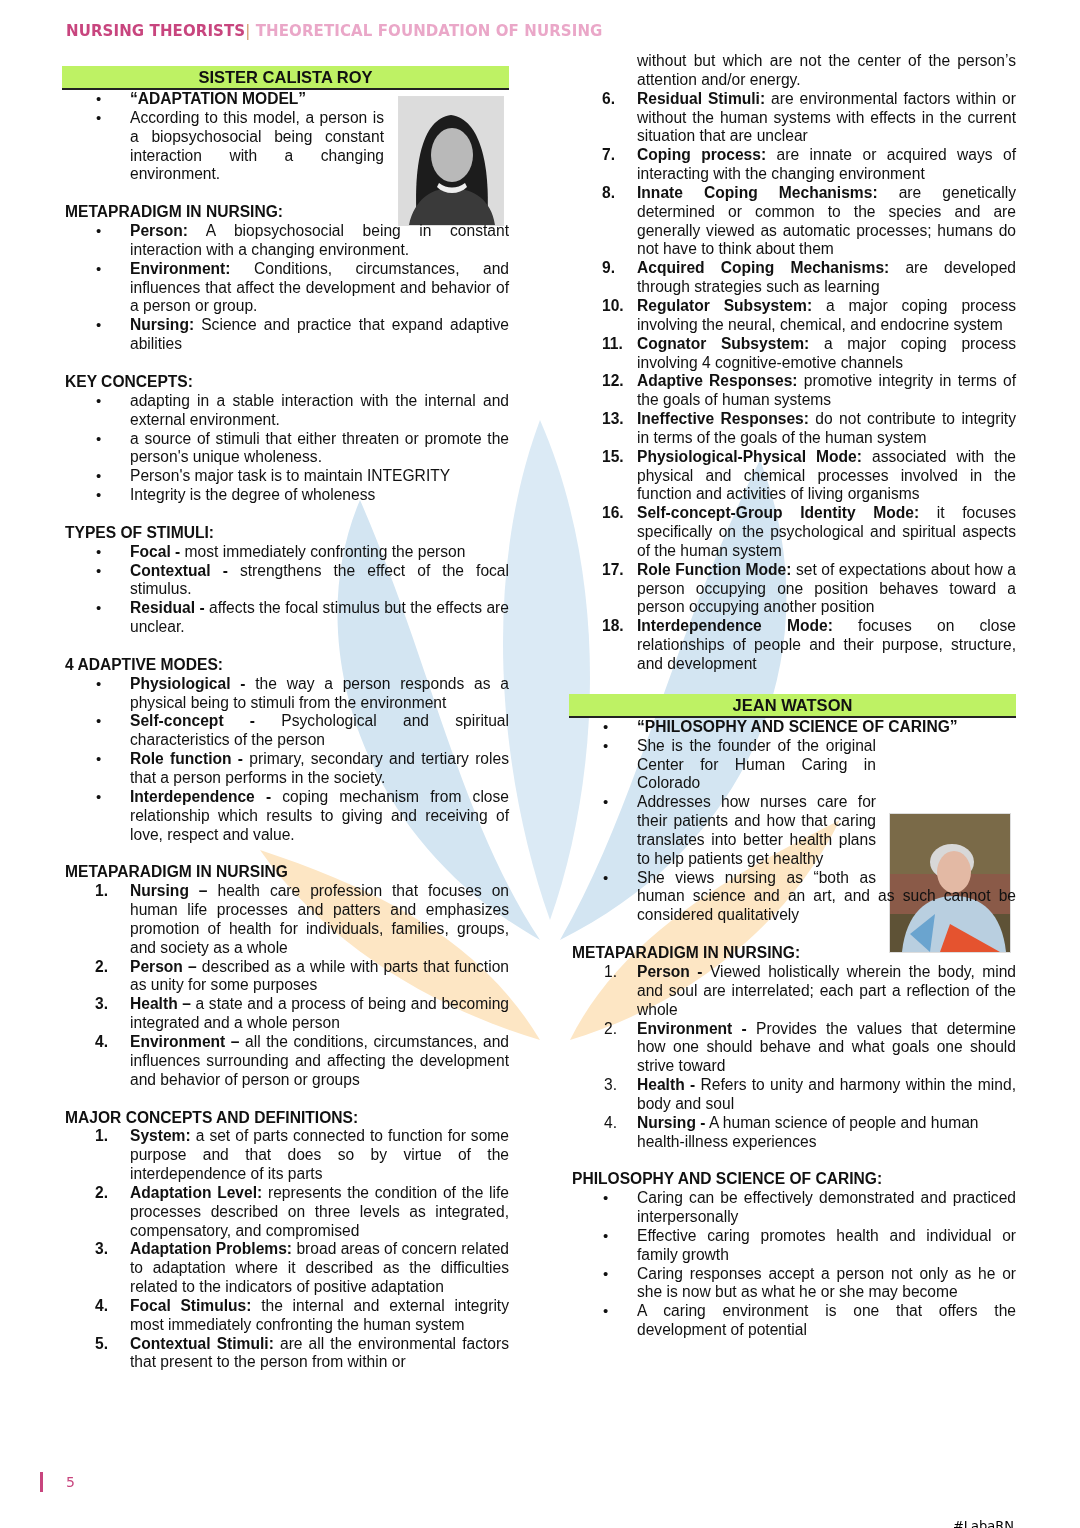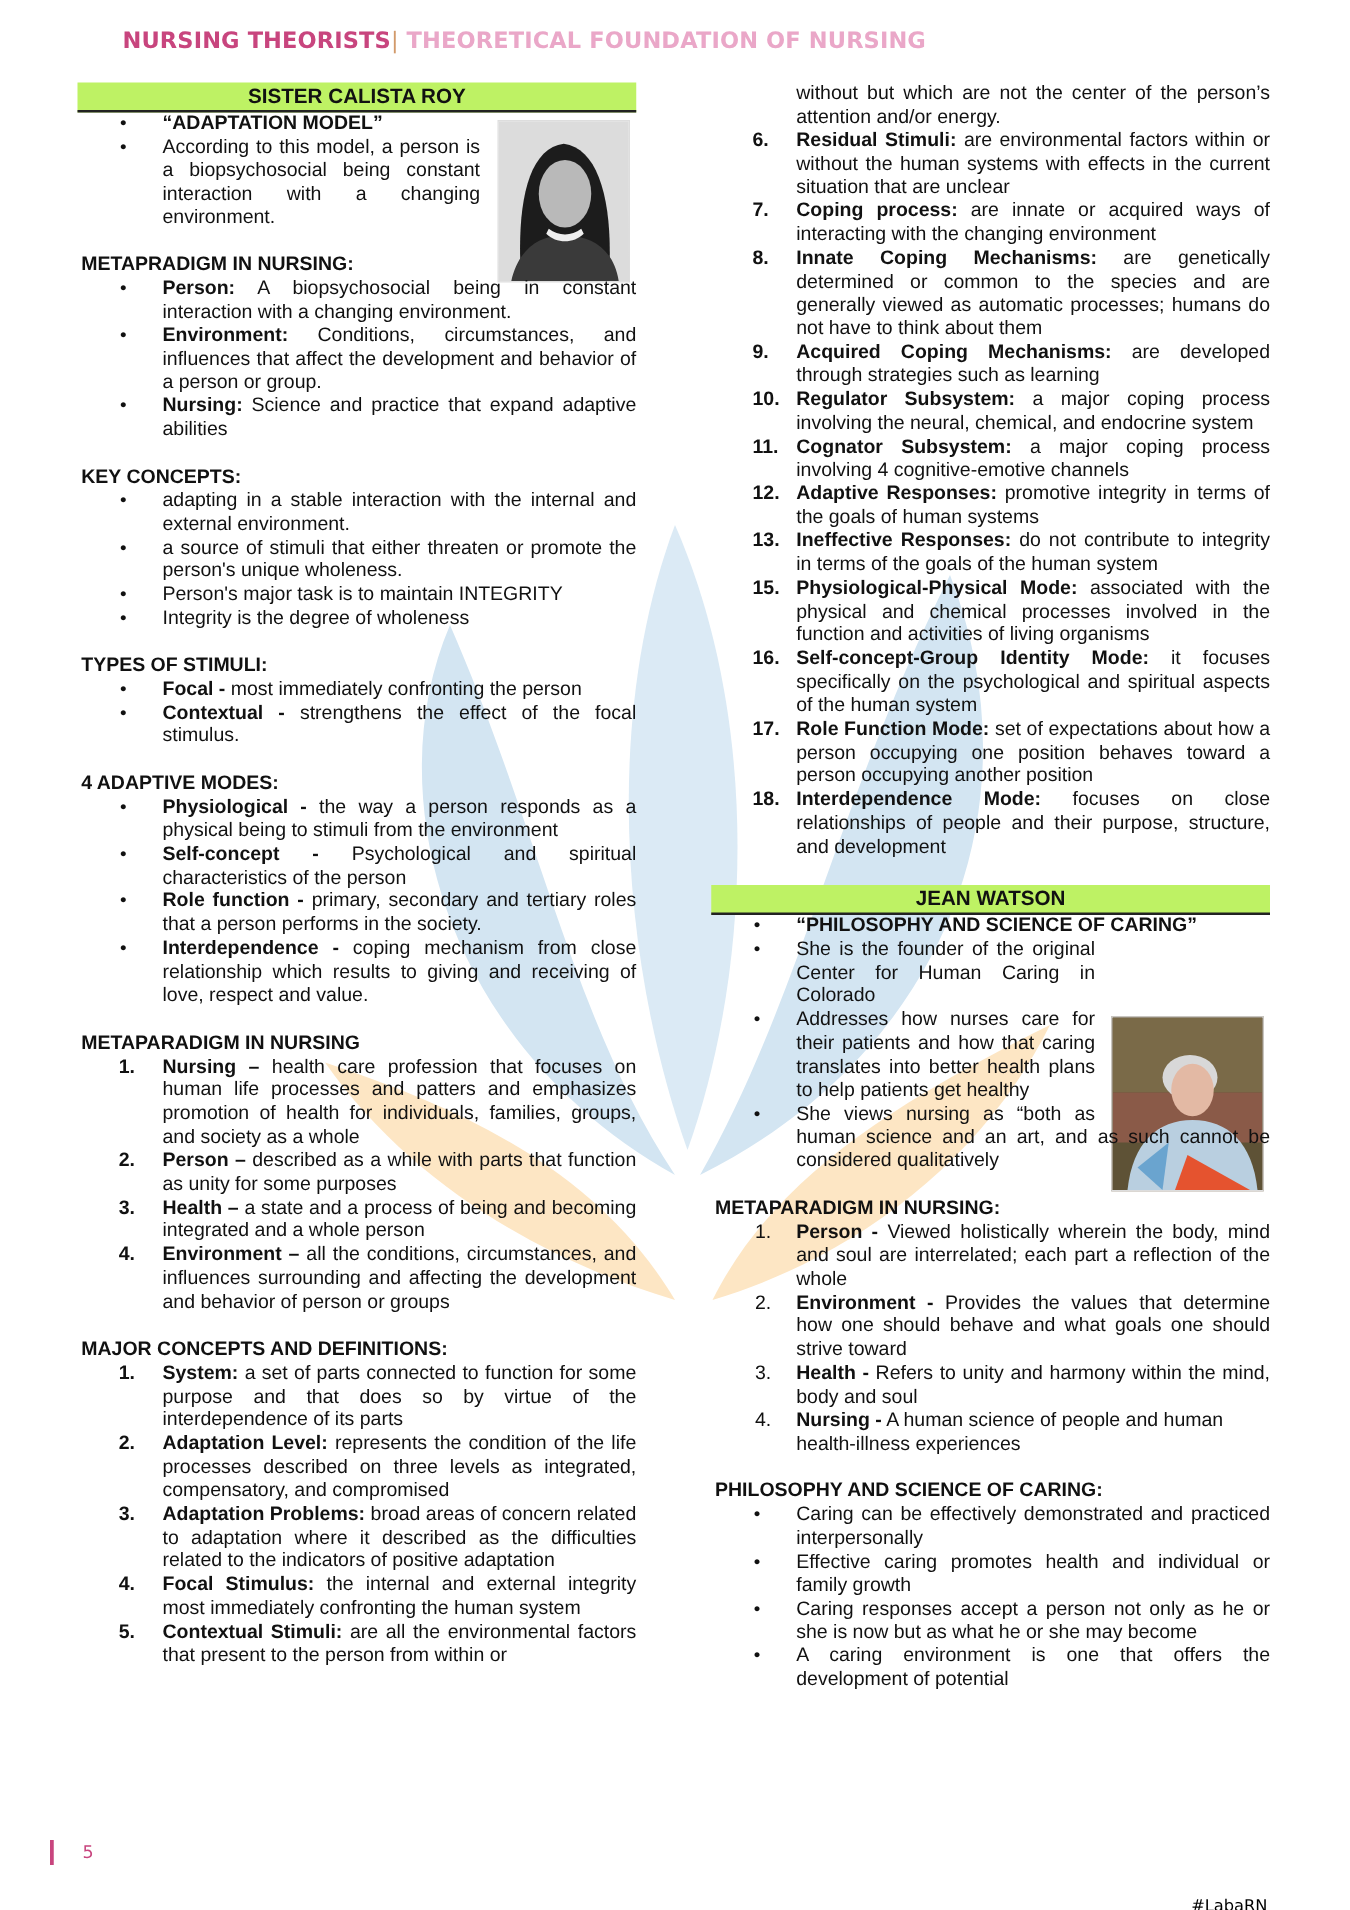--- a/index.html
+++ b/index.html
@@ -2,27 +2,27 @@
 <html><head>
 <meta charset="utf-8">
 <style>
   html, body { margin: 0; padding: 0; }
   body {
     width: 1080px; height: 1528px; position: relative; overflow: hidden;
     background: #ffffff; color: #111;
     font-family: "Liberation Sans", sans-serif;
   }
   .watermark { position: absolute; left: 240px; top: 420px; width: 620px; height: 640px; z-index: 0; pointer-events: none; }
-  .header { position: absolute; left: 66px; top: 22px; font-family: "DejaVu Sans", sans-serif; font-weight: bold; font-size: 18px; letter-spacing: 0.1px; z-index: 2; margin-left: 32px; }
+  .header { position: absolute; left: 66px; top: 22px; font-family: "DejaVu Sans", sans-serif; font-weight: bold; font-size: 15px; letter-spacing: 0.1px; z-index: 2; }
   .header .h1 { color: #c8457e; }
   .header .sep { color: #d29a6a; font-weight: normal; }
   .header .h2 { color: #eaa7c8; }
   .col { position: absolute; z-index: 2; font-size: 15.6px; line-height: 18.85px; }
   .col-left { left: 65px; top: 66px; width: 444px; }
-  .col-right { left: 572px; top: 66px; width: 444px; }
+  .col-right { left: 572px; top: 52px; width: 444px; }
   .banner { background: #bef264; border-bottom: 2px solid #222; text-align: center; font-weight: bold; font-size: 16.5px; height: 22px; line-height: 23px; margin-left: -3px; }
   .section-title { font-weight: bold; margin-top: 19px; }
   ul.b, ol.n { list-style: none; margin: 0; padding: 0; }
   ul.b li, ol.n li { position: relative; padding-left: 65px; text-align: justify; }
   ul.b li::before { content: "\2022"; position: absolute; left: 31px; top: 0; font-size: 15px; }
   ol.n li .num { position: absolute; left: 30px; top: 0; font-weight: bold; }
   ol.n.plain li .num { font-weight: normal; left: 32px; }
   b { font-weight: bold; }
   .photo { position: absolute; border: 1px solid #ddd; overflow: hidden; }
   .photo-roy { left: 398px; top: 96px; width: 104px; height: 128px; background: linear-gradient(#e5e5e5,#cfcfcf); }
@@ -67,20 +67,21 @@
   <ul class="b">
     <li>adapting in a stable interaction with the internal and external environment.</li>
     <li>a source of stimuli that either threaten or promote the person's unique wholeness.</li>
     <li>Person's major task is to maintain INTEGRITY</li>
     <li>Integrity is the degree of wholeness</li>
   </ul>
   <div class="section-title">TYPES OF STIMULI:</div>
   <ul class="b">
     <li><b>Focal -</b><span> most immediately confronting the person</span></li>
     <li><b>Contextual -</b><span> strengthens the effect of the focal stimulus.</span></li>
+    <li><b>Residual -</b><span> affects the focal stimulus but the effects are unclear.</span></li>
   </ul>
   <div class="section-title">4 ADAPTIVE MODES:</div>
   <ul class="b">
     <li><b>Physiological -</b><span> the way a person responds as a physical being to stimuli from the environment</span></li>
     <li><b>Self-concept -</b><span> Psychological and spiritual characteristics of the person</span></li>
     <li><b>Role function -</b><span> primary, secondary and tertiary roles that a person performs in the society.</span></li>
     <li><b>Interdependence -</b><span>  coping mechanism from close relationship which results to giving and receiving of love, respect and value.</span></li>
   </ul>
   <div class="section-title">METAPARADIGM IN NURSING</div>
   <ol class="n">

